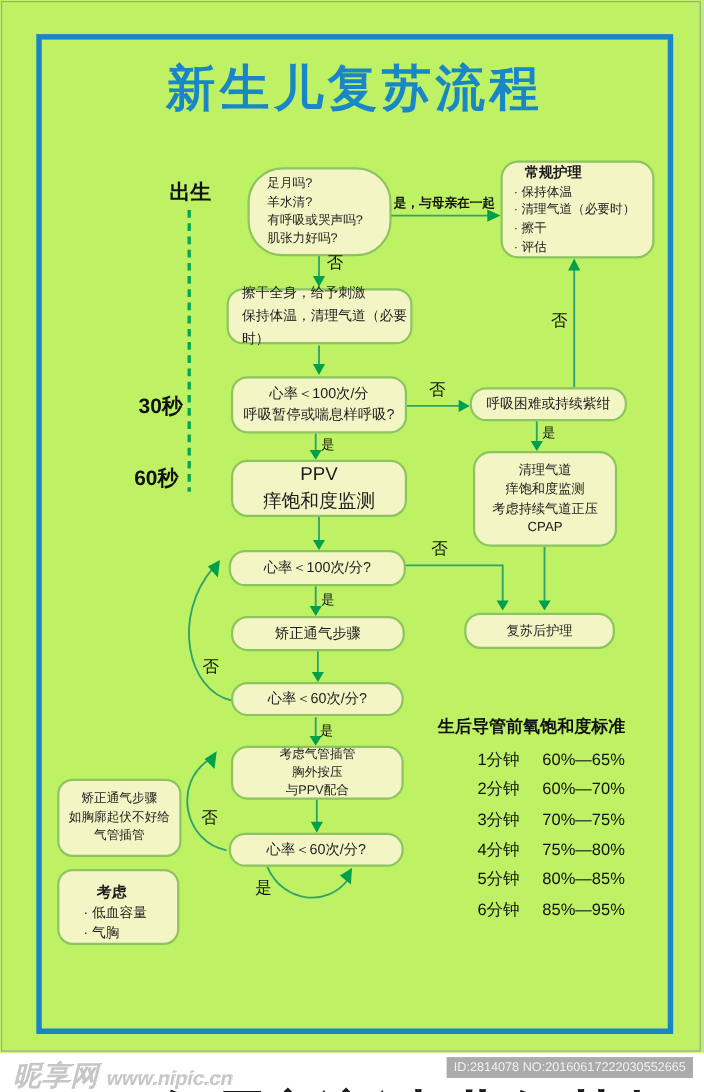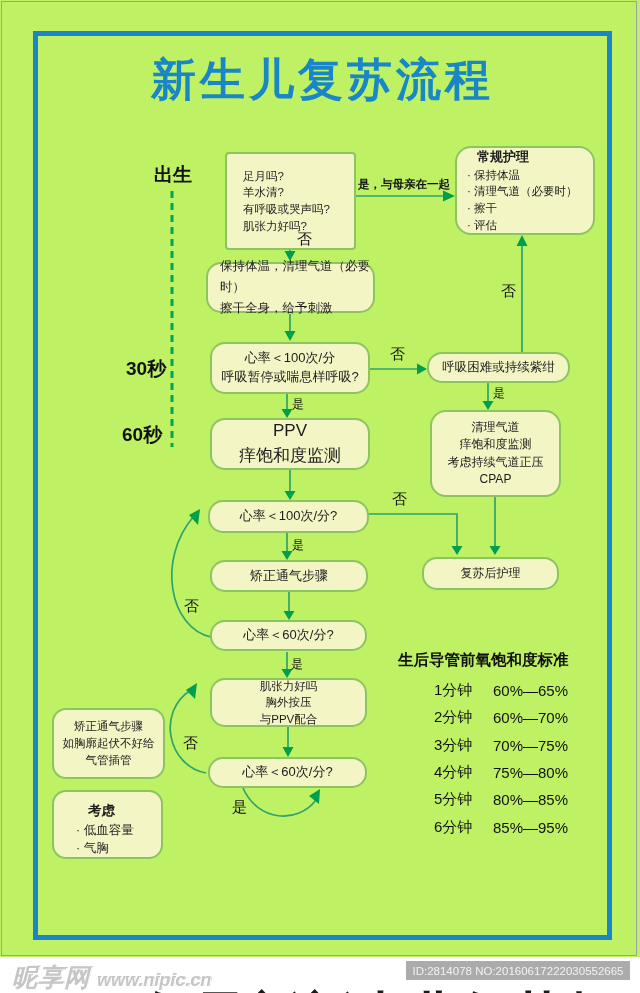--- a/index.html
+++ b/index.html
@@ -100,38 +100,38 @@
     <polygon points="197,683 186,690 195,699" fill="#009f4c"></polygon>
 
     <path d="M 243 788 C 258 822, 298 824, 316 800" fill="none" stroke="#2fa36b" stroke-width="1.7"></path>
     <polygon points="320,789 309,796 319,804" fill="#009f4c"></polygon>
   </svg>
 
   <div class="timeline-lbl" style="left:154px;top:162px;">出生</div>
   <div class="timeline-lbl" style="left:126px;top:356px;">30秒</div>
   <div class="timeline-lbl" style="left:122px;top:422px;">60秒</div>
 
-  <div class="node leftpad" style="left:225px;top:152px;width:131px;height:98px;font-size:11.5px;border-radius:4px;">
+  <div class="node leftpad" style="left:225px;top:152px;width:131px;height:81px;font-size:11.5px;border-radius:32px;">
     <div>足月吗?</div>
     <div>羊水清?</div>
     <div>有呼吸或哭声吗?</div>
     <div>肌张力好吗?</div>
   </div>
 
   <div class="node" style="left:455px;top:146px;width:140px;height:89px;font-size:11.5px;padding-left:10px;border-radius:16px;">
     <div class="bold" style="font-size:13px;padding-left:10px;">常规护理</div>
     <div>· 保持体温</div>
     <div>· 清理气道（必要时）</div>
     <div>· 擦干</div>
     <div>· 评估</div>
   </div>
 
   <div class="node" style="left:206px;top:262px;width:169px;height:51px;padding-left:12px;line-height:1.7;">
+    <div>擦干全身，给予刺激</div>
     <div>保持体温，清理气道（必要时）</div>
-    <div>擦干全身，给予刺激</div>
   </div>
 
   <div class="node center" style="left:210px;top:342px;width:160px;height:52px;font-size:13px;">
     <div>心率＜100次/分</div>
     <div>呼吸暂停或喘息样呼吸?</div>
   </div>
 
   <div class="node center" style="left:427px;top:352px;width:143px;height:31px;">
     <div>呼吸困难或持续紫绀</div>
   </div>
@@ -158,21 +158,21 @@
 
   <div class="node center" style="left:210px;top:560px;width:158px;height:32px;font-size:13px;">
     <div>矫正通气步骤</div>
   </div>
 
   <div class="node center" style="left:210px;top:620px;width:157px;height:31px;font-size:13px;">
     <div>心率＜60次/分?</div>
   </div>
 
   <div class="node center" style="left:210px;top:678px;width:157px;height:49px;font-size:11.5px;line-height:1.4;">
-    <div>肌张力好吗</div>
+    <div>考虑气管插管</div>
     <div>胸外按压</div>
     <div>与PPV配合</div>
   </div>
 
   <div class="node center" style="left:208px;top:757px;width:159px;height:31px;font-size:13px;">
     <div>心率＜60次/分?</div>
   </div>
 
 
   <div class="node center" style="left:52px;top:708px;width:113px;height:71px;font-size:11.5px;line-height:1.45;border-radius:14px;">

